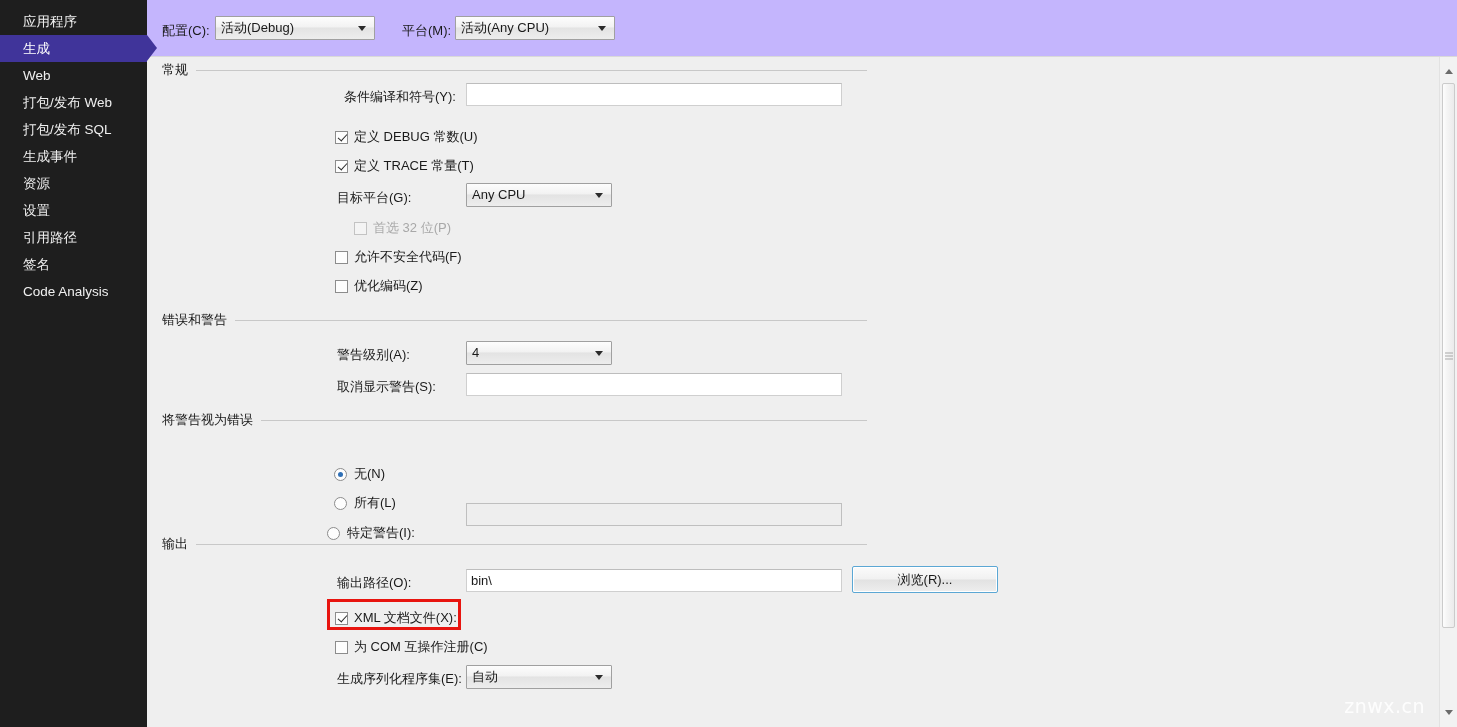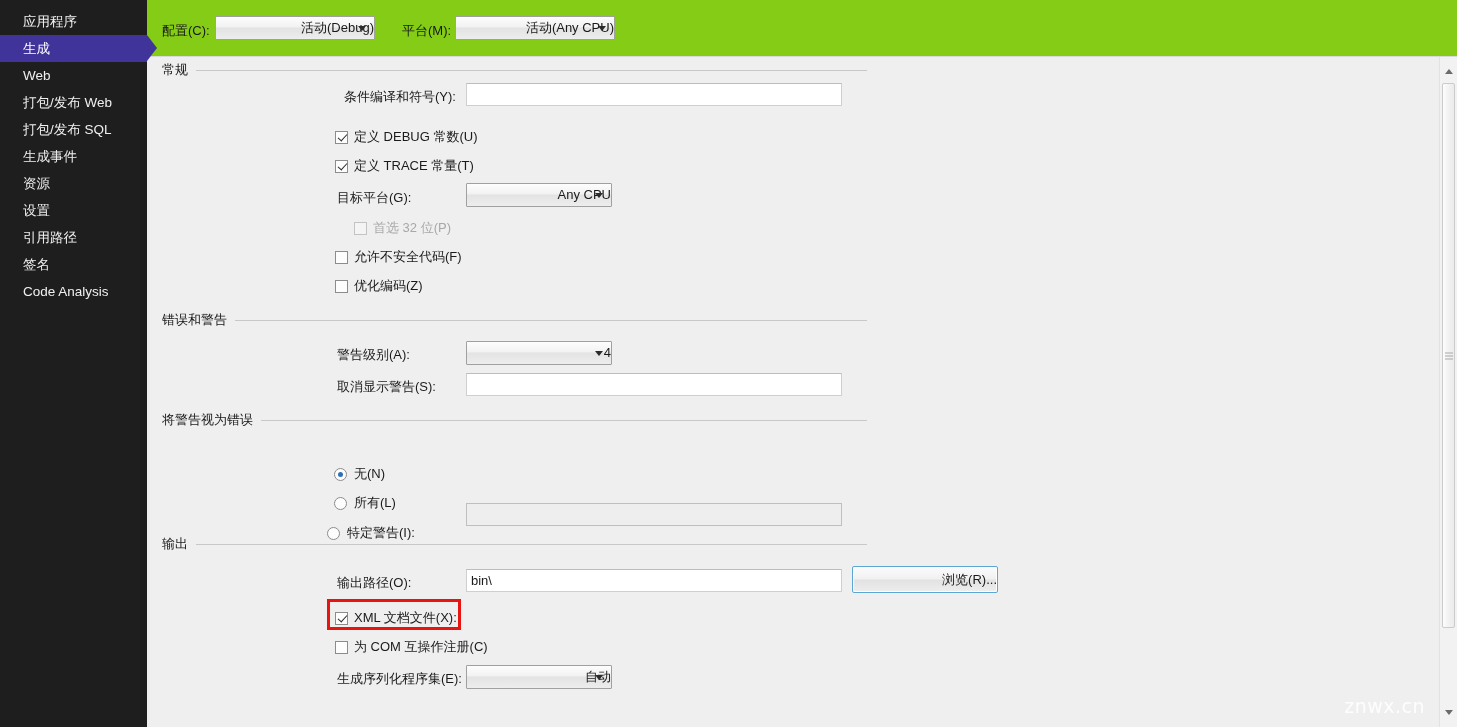--- a/index.html
+++ b/index.html
@@ -52,21 +52,21 @@
     background: #efefef;
     position: relative;
     overflow: hidden;
   }
 
   
   #configbar {
     position: absolute;
     left: 0; top: 0; right: 0;
     height: 57px;
-    background: #84cc16;
+    background: #c4b5fd;
     border-bottom: 1px solid #d9d9d9;
   }
   #configbar .lbl {
     position: absolute;
     font-size: 13px;
     color: #1a1a1a;
     top: 22px;
     white-space: nowrap;
   }
   #lbl-config { left: 15px; }
@@ -79,21 +79,20 @@
     border: 1px solid #a0a0a0;
     border-radius: 1px;
     font-size: 13px;
     color: #1a1a1a;
     height: 24px;
     line-height: 22px;
     padding-left: 5px;
     white-space: nowrap;
     overflow: hidden;
     cursor: default;
-    text-align: right;
   }
   .combo .arrow {
     position: absolute;
     right: 8px; top: 50%;
     width: 0; height: 0;
     margin-top: -2px;
     border-left: 4.5px solid transparent;
     border-right: 4.5px solid transparent;
     border-top: 5px solid #2b2b2b;
   }
@@ -201,21 +200,21 @@
   .pbtn {
     position: absolute;
     background: linear-gradient(to bottom, #fbfbfb 0%, #f1f1f1 48%, #e2e2e2 52%, #eeeeee 100%);
     border: 1px solid #5ba7d4;
     border-radius: 2px;
     box-shadow: inset 0 0 0 1px #ffffff;
     font-size: 13px;
     color: #1a1a1a;
     display: flex;
     align-items: center;
-    justify-content: flex-end;
+    justify-content: center;
     cursor: default;
   }
 
   
   .annot-box {
     position: absolute;
     border: 3px solid #e8140f;
     background: transparent;
     pointer-events: none;
   }

